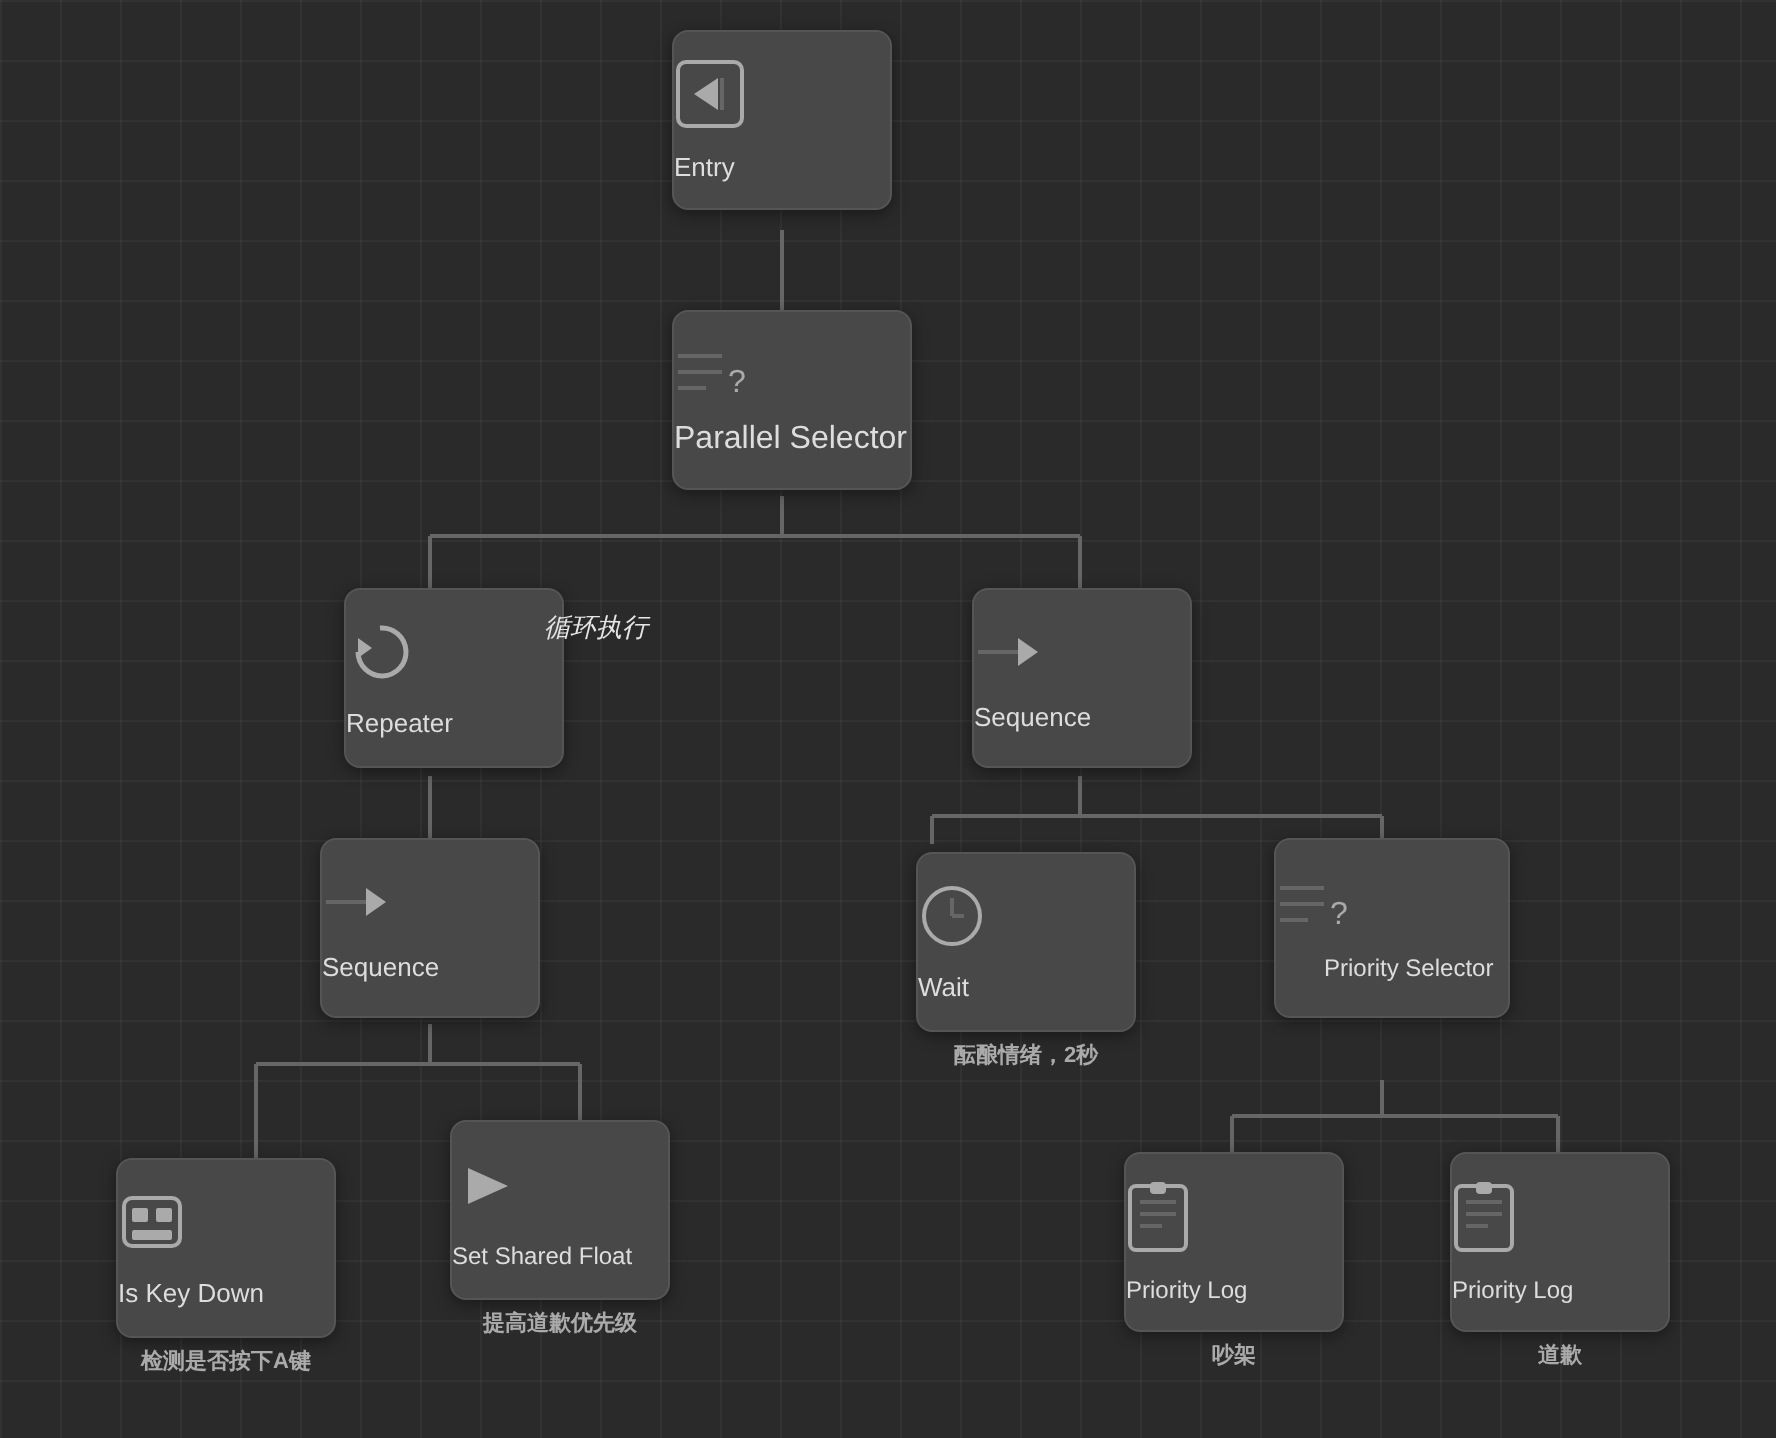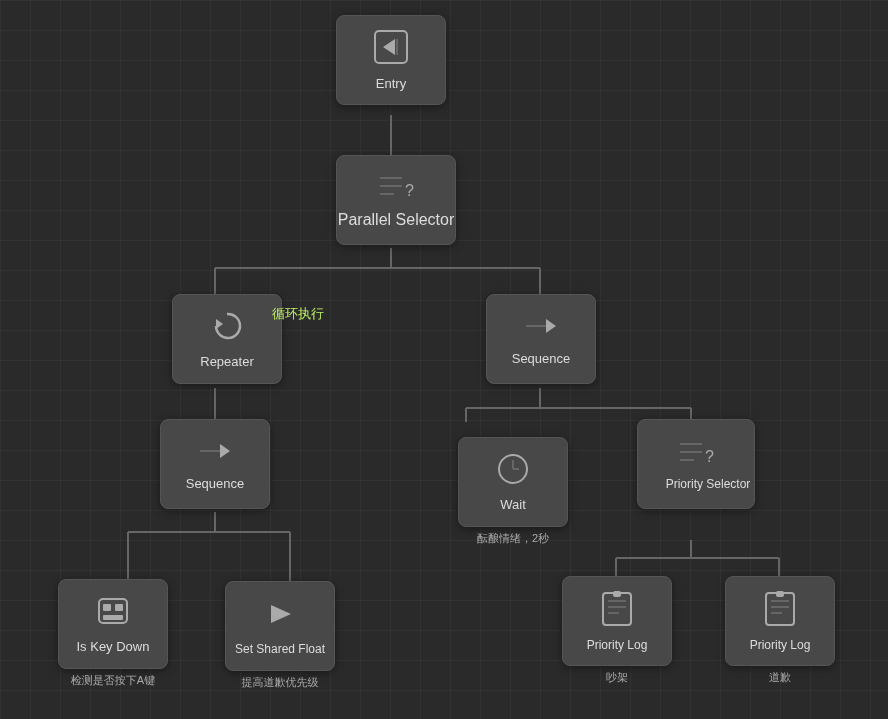--- a/index.html
+++ b/index.html
@@ -24,21 +24,21 @@
       gap: 6px;
     }
 
     .node-box {
       width: 110px;
       height: 90px;
       background: #484848;
       border-radius: 8px;
       display: flex;
       flex-direction: column;
-      align-items: center;
+      align-items: flex-start;
       justify-content: center;
       gap: 6px;
       cursor: pointer;
       border: 1px solid #555;
       box-shadow: 0 2px 8px rgba(0,0,0,0.4);
     }
 
     .node-box.entry-box {
       width: 110px;
       height: 90px;
@@ -55,42 +55,44 @@
       color: #ddd;
       text-align: center;
       font-weight: 400;
     }
 
     .node-sublabel {
       font-size: 11px;
       color: #aaa;
       text-align: center;
       margin-top: -2px;
+      font-weight: bold;
     }
 
     
     .connectors {
       position: absolute;
       top: 0;
       left: 0;
       width: 888px;
       height: 719px;
       pointer-events: none;
     }
 
     line {
       stroke: #666;
       stroke-width: 2;
     }
 
     .annotation {
       position: absolute;
       font-size: 13px;
-      color: #bef264;
+      color: #e5e5e5;
       white-space: nowrap;
+      font-style: italic;
     }
   </style>
 </head>
 <body>
 
 <svg class="connectors">
 
   <line x1="391" y1="115" x2="391" y2="158"></line>
 
   <line x1="391" y1="248" x2="391" y2="268"></line>
@@ -182,21 +184,21 @@
     <div class="node-icon">
       <svg width="34" height="28" viewBox="0 0 34 28">
           <line x1="2" y1="14" x2="28" y2="14" stroke="#aaa" stroke-width="2.5"></line>
           <polygon points="22,7 32,14 22,21" fill="#aaa"></polygon>
         </svg>
     </div>
     <div class="node-label">Sequence</div>
   </div>
 </div>
 
-<div class="node" style="left: 412px; top: 437px; padding-left: 46px;">
+<div class="node" style="left: 412px; top: 426px; padding-left: 46px;">
   <div class="node-box">
     <div class="node-icon">
       <svg width="34" height="34" viewBox="0 0 34 34">
           <circle cx="17" cy="17" r="14" fill="none" stroke="#aaa" stroke-width="2"></circle>
           <line x1="17" y1="17" x2="17" y2="8" stroke="#aaa" stroke-width="2"></line>
           <line x1="17" y1="17" x2="23" y2="17" stroke="#aaa" stroke-width="2"></line>
         </svg>
     </div>
     <div class="node-label">Wait</div>
   </div>
@@ -225,21 +227,21 @@
           <rect x="7" y="10" width="8" height="7" rx="1" fill="#aaa"></rect>
           <rect x="19" y="10" width="8" height="7" rx="1" fill="#aaa"></rect>
           <rect x="7" y="21" width="20" height="5" rx="1" fill="#aaa"></rect>
         </svg>
     </div>
     <div class="node-label">Is Key Down</div>
   </div>
   <div class="node-sublabel">检测是否按下A键</div>
 </div>
 
-<div class="node" style="left: 225px; top: 581px;">
+<div class="node" style="left: 225px; top: 560px;">
   <div class="node-box">
     <div class="node-icon">
       <svg width="34" height="34" viewBox="0 0 34 34">
           <polygon points="8,8 28,17 8,26" fill="#aaa"></polygon>
         </svg>
     </div>
     <div class="node-label" style="font-size:12px;">Set Shared Float</div>
   </div>
   <div class="node-sublabel">提高道歉优先级</div>
 </div>

